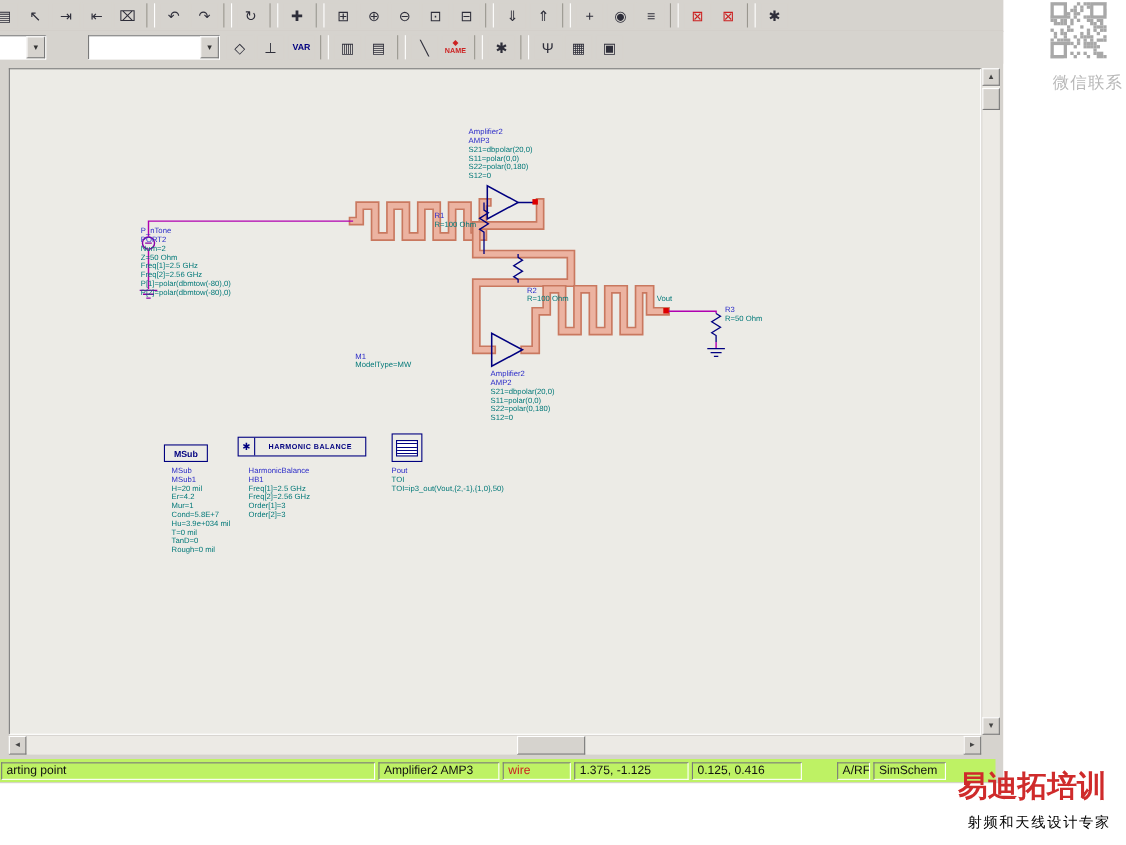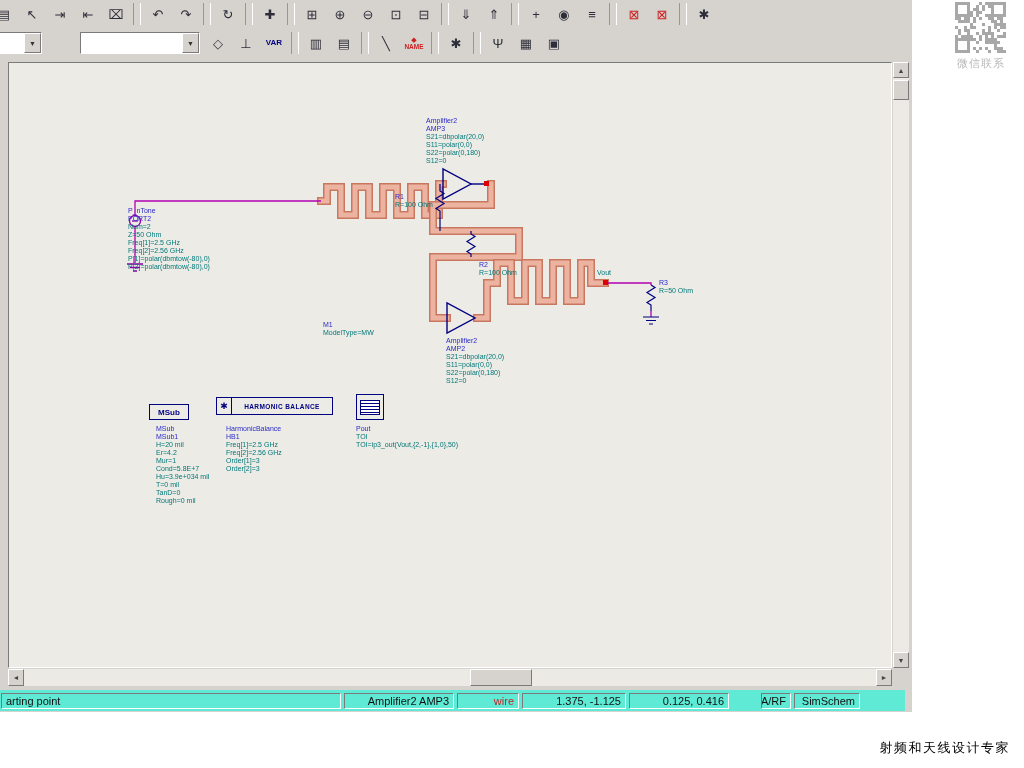--- a/index.html
+++ b/index.html
@@ -50,33 +50,33 @@
   
   .sb{position:absolute;background:#eceae5;}
   #vscroll{left:893px;top:62px;width:16px;height:606px;}
   #hscroll{left:8px;top:669px;width:884px;height:17px;}
   .sbtn{position:absolute;width:16px;height:16px;background:#d6d3ce;border:1px solid;box-sizing:border-box;
         border-color:#ffffff #7a7a7a #7a7a7a #ffffff;font-size:7px;display:flex;align-items:center;
         justify-content:center;color:#444;}
   .sthumb{position:absolute;background:#d6d3ce;border:1px solid;box-sizing:border-box;
           border-color:#ffffff #7a7a7a #7a7a7a #ffffff;}
   
-  #statusbar{position:absolute;left:0;top:690px;width:904px;height:21px;background:#5eead4;
+  #statusbar{position:absolute;left:0;top:690px;width:904px;height:21px;background:#bef264;
              display:flex;align-items:center;gap:3px;padding-left:1px;overflow:hidden;}
   .spanel{height:16px;box-sizing:border-box;border:1px solid;border-color:#7a7a7a #ffffff #ffffff #7a7a7a;
-          display:flex;align-items:center;justify-content:flex-end;font-size:11px;color:#111;
+          display:flex;align-items:center;justify-content:flex-start;font-size:11px;color:#111;
           padding:0 4px;overflow:hidden;white-space:nowrap;flex:none;}
   
   #qr{position:absolute;left:955px;top:2px;width:51px;height:51px;display:grid;
       grid-template-columns:repeat(17,3px);grid-auto-rows:3px;background:#ffffff;}
   .qm{width:3px;height:3px;}
   .qm.on{background:#a8a8a8;}
   .qf{position:absolute;width:9px;height:9px;border:3px solid #a8a8a8;background:#ffffff;}
   #qf1{left:955px;top:2px;} #qf2{left:991px;top:2px;} #qf3{left:955px;top:38px;}
-  #qr-caption{position:absolute;left:957px;top:56px;font-size:11px;color:#b8b8b8;letter-spacing:1px;}
+  #qr-caption{position:absolute;left:957px;top:66px;font-size:15px;color:#b8b8b8;letter-spacing:1px;}
   #wm-title{position:absolute;right:18px;top:697px;font-size:27px;font-weight:bold;color:#cf2b2b;}
   #wm-sub{position:absolute;right:14px;top:739px;font-size:13px;color:#000000;letter-spacing:1.5px;}
 </style>
 </head>
 <body>
 
 <div id="page">
   <div id="winbg"></div>
 
   <div id="toolbar1">
@@ -668,14 +668,15 @@
       <div class="qm"></div>
       <div class="qm"></div>
       <div class="qm on"></div>
       <div class="qm on"></div>
       <div class="qm on"></div>
     </div>
   <div class="qf" id="qf1"></div>
   <div class="qf" id="qf2"></div>
   <div class="qf" id="qf3"></div>
   <div id="qr-caption">微信联系</div>
+  <div id="wm-title">易迪拓培训</div>
   <div id="wm-sub">射频和天线设计专家</div>
 </div>
 
 </body></html>

